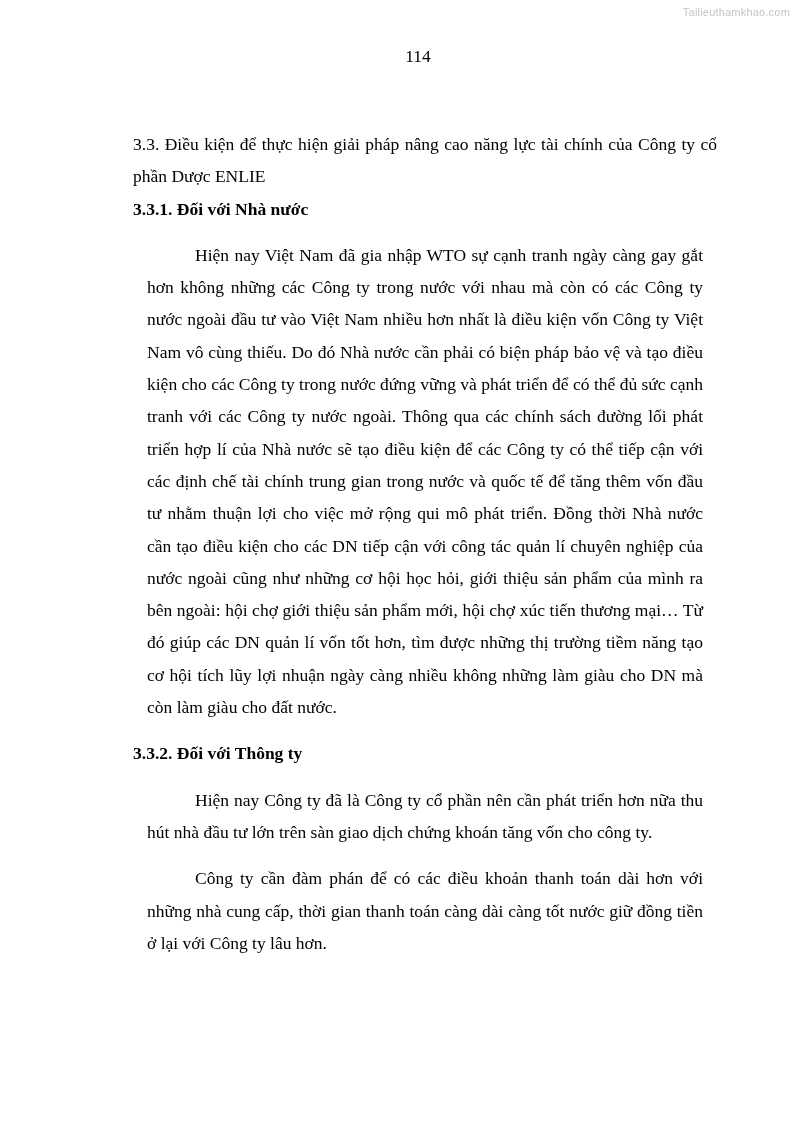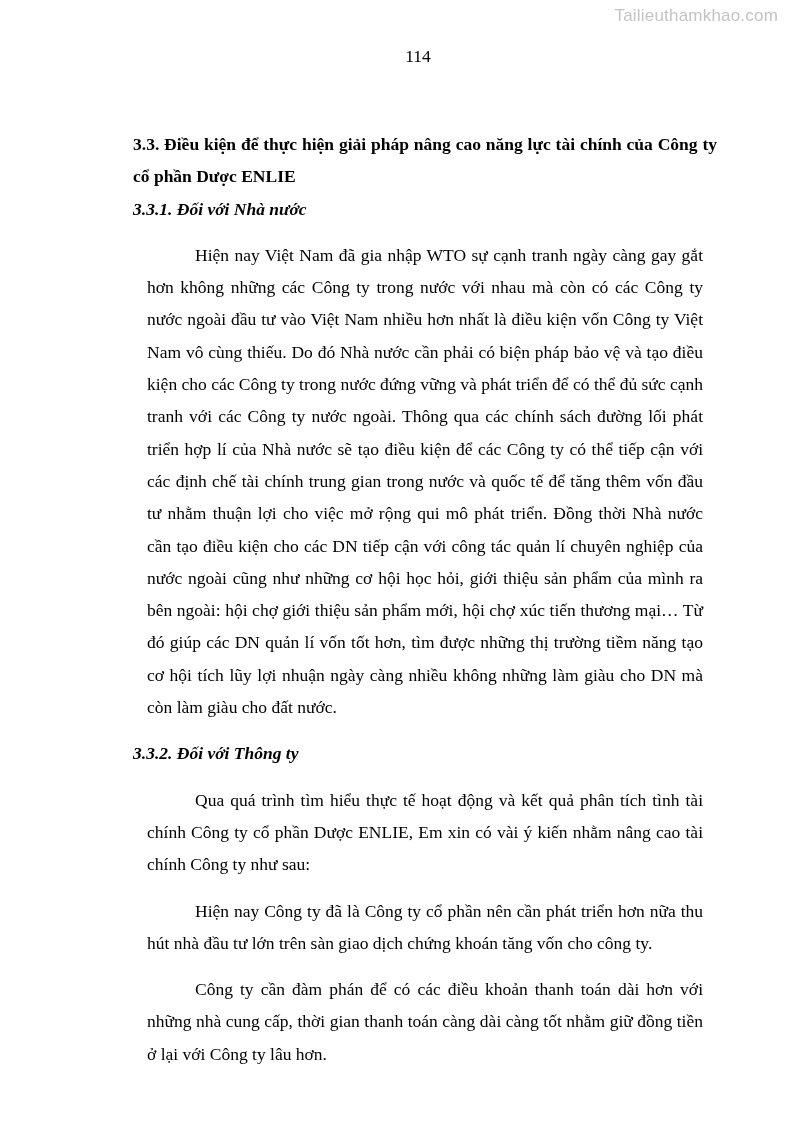--- a/index.html
+++ b/index.html
@@ -1,34 +1,33 @@
 <!DOCTYPE html>
 <html><head>
 <meta charset="utf-8">
 <style>
   html, body { margin: 0; padding: 0; background: #ffffff; }
   body { width: 794px; height: 1123px; position: relative; overflow: hidden;
          font-family: "Liberation Serif", "DejaVu Serif", serif; color: #000; }
-  .watermark { position: absolute; top: 6px; right: 16px; font-family: "Liberation Sans", "DejaVu Sans", sans-serif;
-               font-size: 17px; color: #c4c4c4; letter-spacing: 0.2px; }
+  .watermark { position: absolute; top: 6px; right: 4px; font-family: "Liberation Sans", "DejaVu Sans", sans-serif;
+               font-size: 11px; color: #c4c4c4; letter-spacing: 0.2px; }
   .page-number { position: absolute; top: 46px; left: 0; width: 836px; text-align: center; font-size: 17.5px; }
   .content { position: absolute; top: 128px; left: 133px; width: 584px; font-size: 17.5px; line-height: 32.3px; }
-  .heading-main { font-weight: bold; text-align: justify; text-align-last: left; margin: 0; }
-  .heading-sub { font-weight: bold; font-style: italic; margin: 0; }
+  .heading-main { font-weight: normal; text-align: justify; text-align-last: left; margin: 0; }
+  .heading-sub { font-weight: bold; margin: 0; }
   .para { margin: 14px; text-align: justify; text-indent: 48px; }
 </style>
 </head>
 <body>
 
 <div class="watermark">Tailieuthamkhao.com</div>
 <div class="page-number">114</div>
 
 <div class="content">
   <p class="heading-main">3.3. Điều kiện để thực hiện giải pháp nâng cao năng lực tài chính của Công ty cổ phần Dược ENLIE</p>
 
   <p class="heading-sub">3.3.1. Đối với Nhà nước</p>
   <p class="para">Hiện nay Việt Nam đã gia nhập WTO sự cạnh tranh ngày càng gay gắt hơn không những các Công ty trong nước với nhau mà còn có các Công ty nước ngoài đầu tư vào Việt Nam nhiều hơn nhất là điều kiện vốn Công ty Việt Nam vô cùng thiếu. Do đó Nhà nước cần phải có biện pháp bảo vệ và tạo điều kiện cho các Công ty trong nước đứng vững và phát triển để có thể đủ sức cạnh tranh với các Công ty nước ngoài. Thông qua các chính sách đường lối phát triển hợp lí của Nhà nước sẽ tạo điều kiện để các Công ty có thể tiếp cận với các định chế tài chính trung gian trong nước và quốc tế để tăng thêm vốn đầu tư nhằm thuận lợi cho việc mở rộng qui mô phát triển. Đồng thời Nhà nước cần tạo điều kiện cho các DN tiếp cận với công tác quản lí chuyên nghiệp của nước ngoài cũng như những cơ hội học hỏi, giới thiệu sản phẩm của mình ra bên ngoài: hội chợ giới thiệu sản phẩm mới, hội chợ xúc tiến thương mại… Từ đó giúp các DN quản lí vốn tốt hơn, tìm được những thị trường tiềm năng tạo cơ hội tích lũy lợi nhuận ngày càng nhiều không những làm giàu cho DN mà còn làm giàu cho đất nước.</p>
 
   <p class="heading-sub">3.3.2. Đối với Thông ty</p>
-  <p class="para">Qua quá trình tìm hiểu thực tế hoạt động và kết quả phân tích tình tài chính Công ty cổ phần Dược ENLIE, Em xin có vài ý kiến nhằm nâng cao tài chính Công ty như sau:</p>
   <p class="para">Hiện nay Công ty đã là Công ty cổ phần nên cần phát triển hơn nữa thu hút nhà đầu tư lớn trên sàn giao dịch chứng khoán tăng vốn cho công ty.</p>
-  <p class="para">Công ty cần đàm phán để có các điều khoản thanh toán dài hơn với những nhà cung cấp, thời gian thanh toán càng dài càng tốt nhằm giữ đồng tiền ở lại với Công ty lâu hơn.</p>
+  <p class="para">Công ty cần đàm phán để có các điều khoản thanh toán dài hơn với những nhà cung cấp, thời gian thanh toán càng dài càng tốt nước giữ đồng tiền ở lại với Công ty lâu hơn.</p>
 </div>
 
 </body></html>

